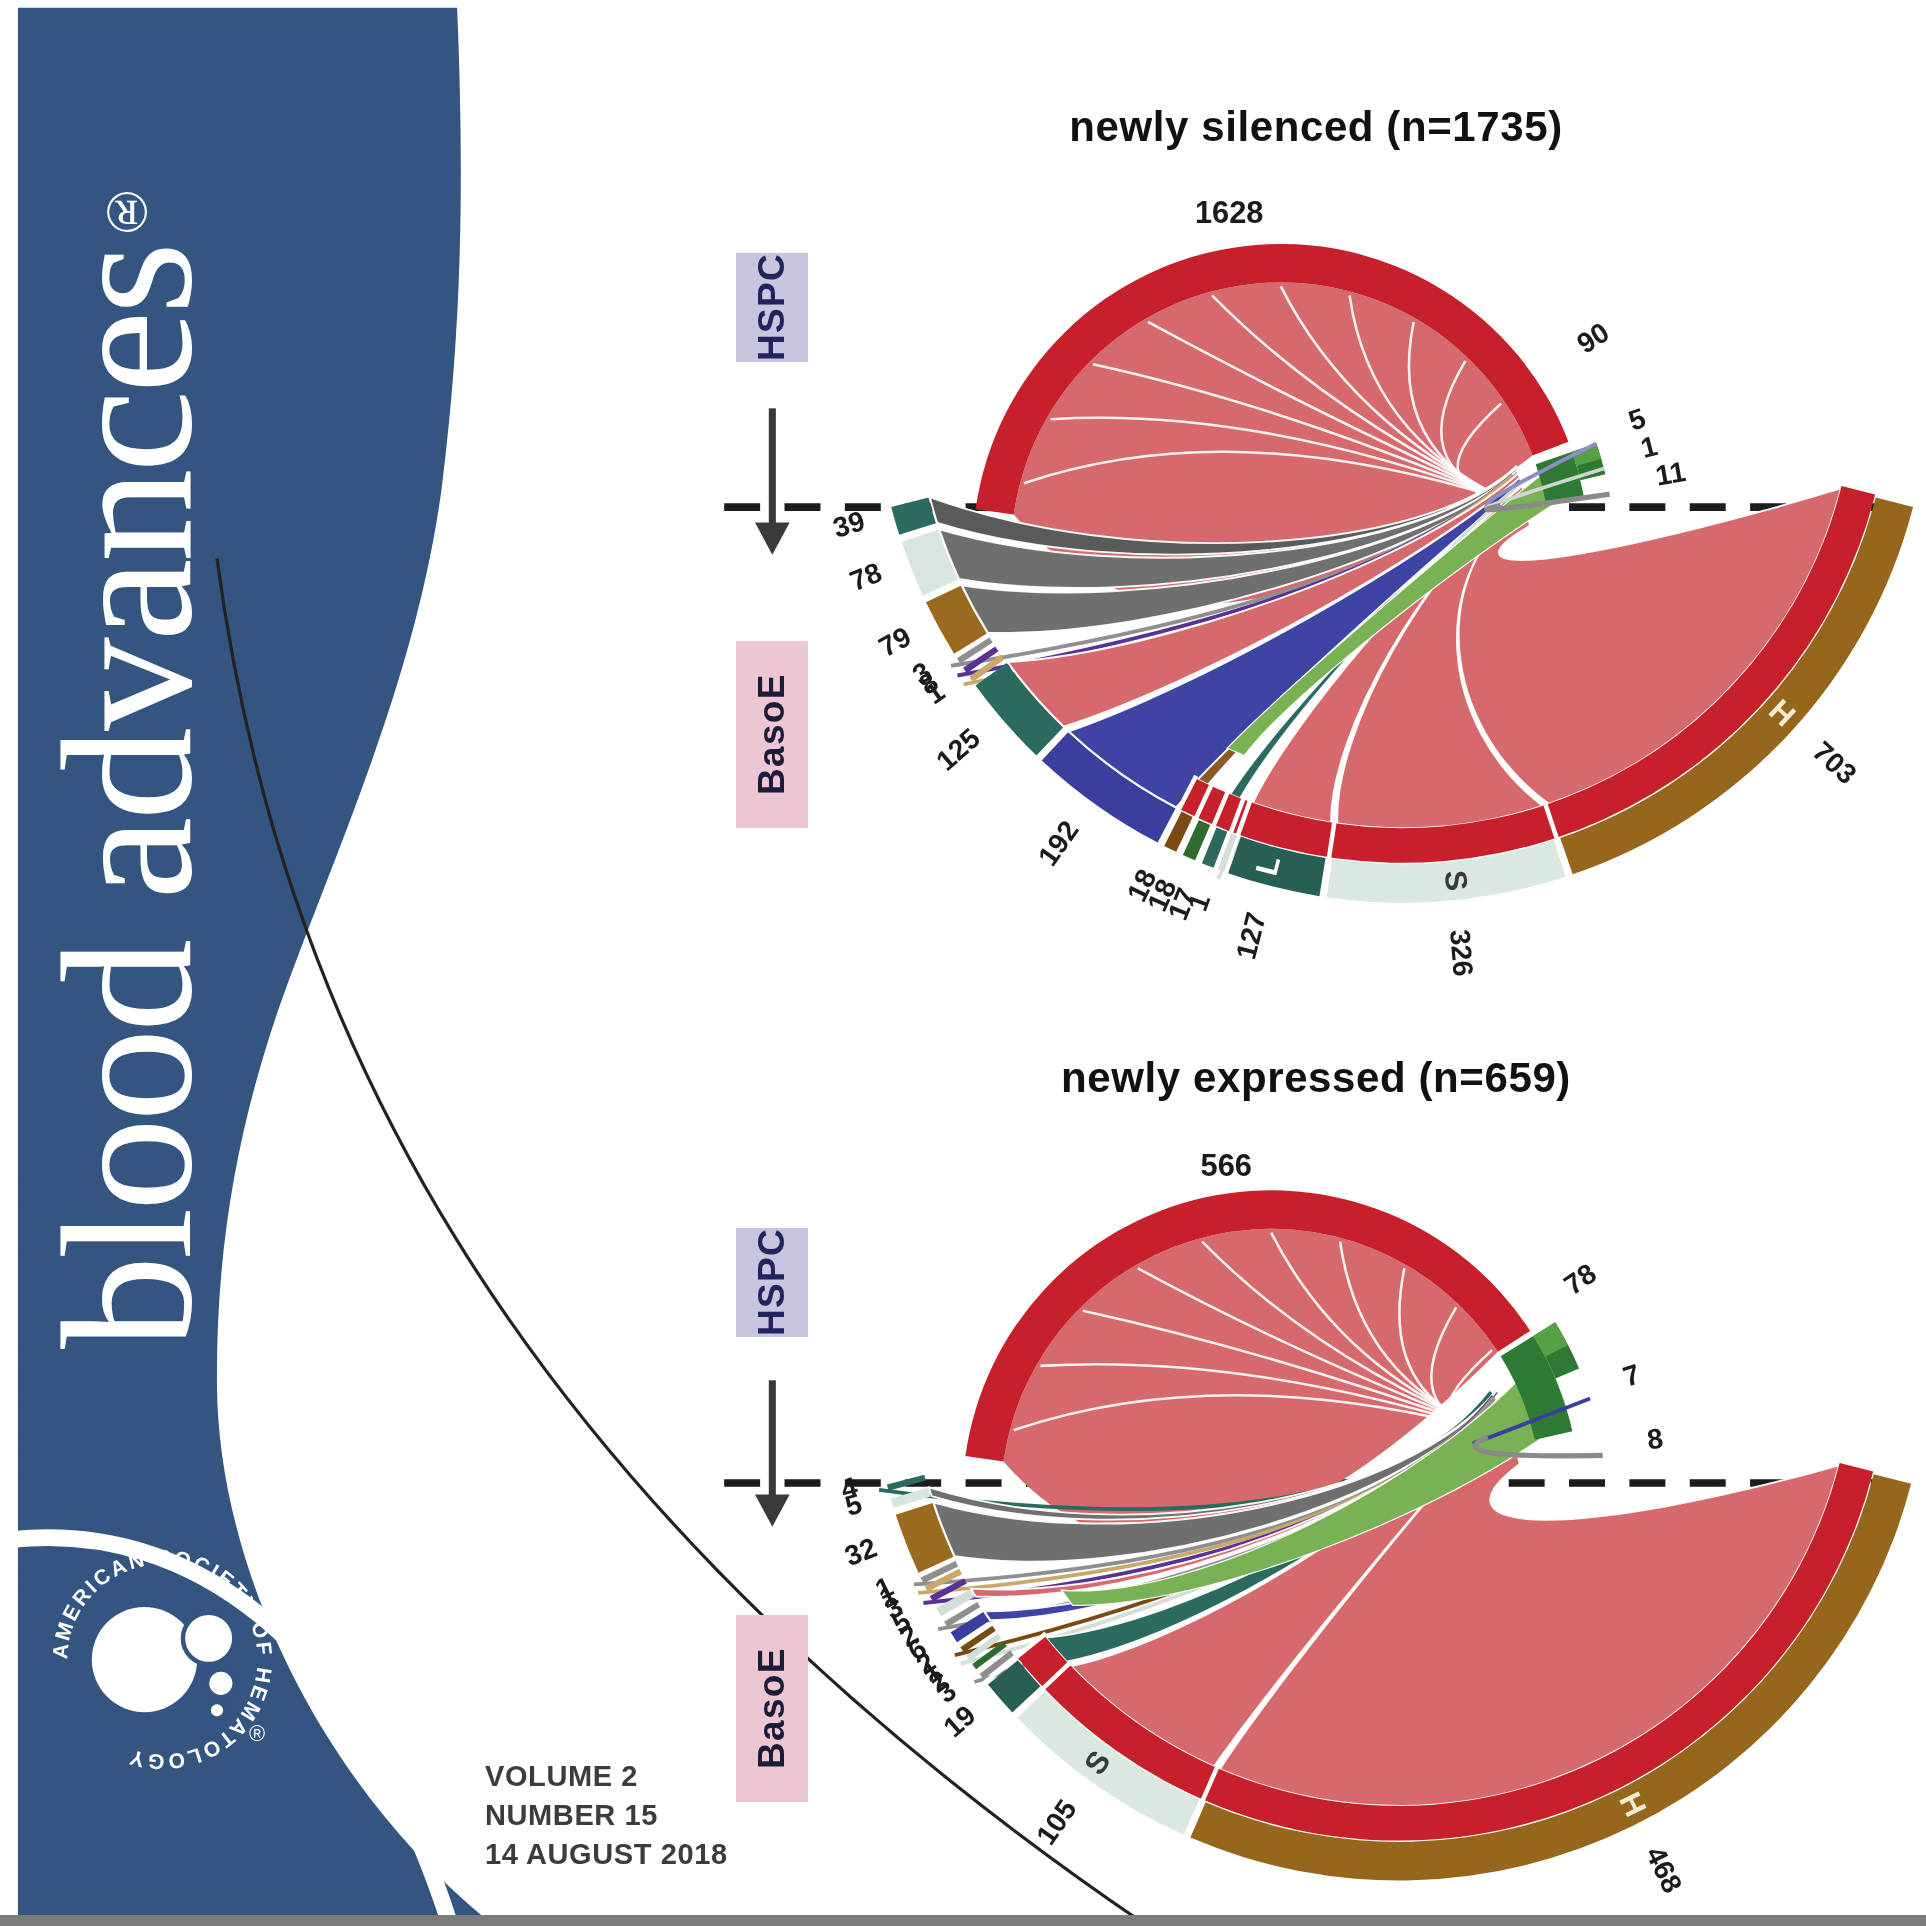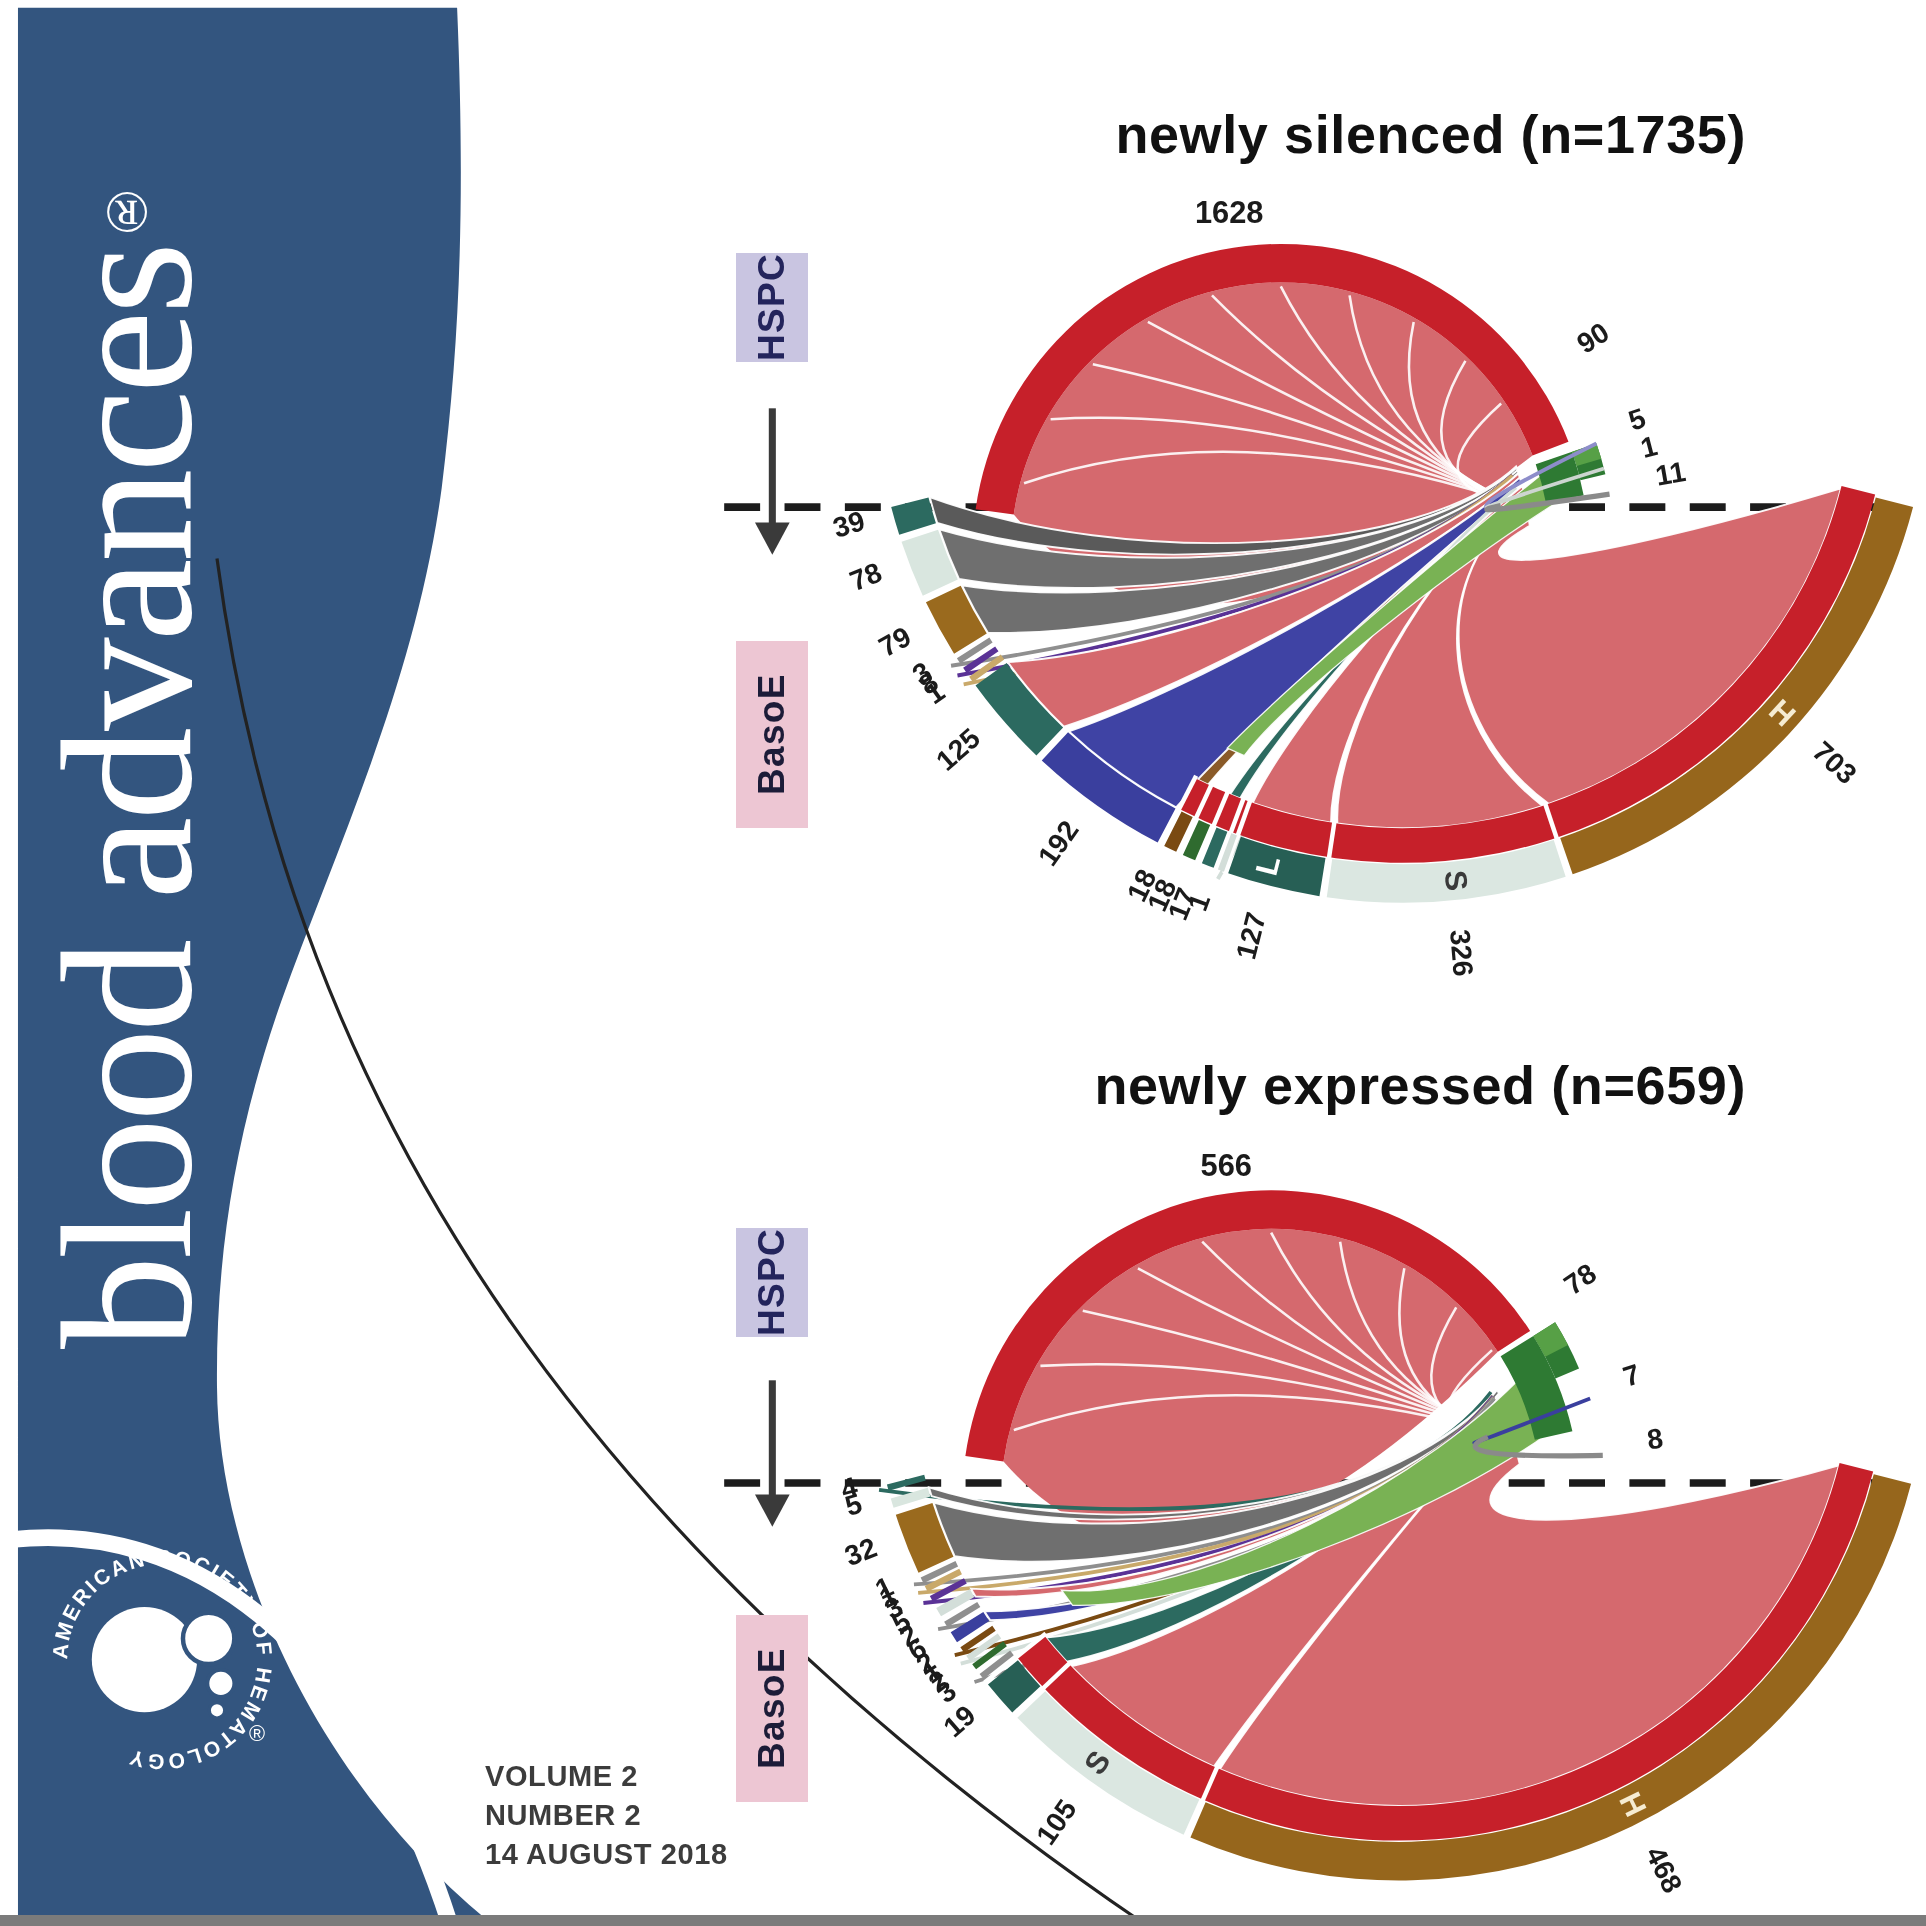--- a/index.html
+++ b/index.html
@@ -11,22 +11,22 @@
            font-family:"Liberation Serif",serif;color:#ffffff;font-size:187px;
            letter-spacing:-3.9px;line-height:218px;white-space:nowrap;}
   .v-title .reg{font-size:59px;letter-spacing:0;}
   .side-box{position:absolute;width:72px;display:flex;align-items:center;justify-content:center;
             writing-mode:vertical-rl;transform:rotate(180deg);
             font-size:37px;font-weight:700;letter-spacing:1.3px;}
   .box-hspc1{left:736px;top:253px;height:109px;color:#23245c;}
   .box-basoe1{left:736px;top:641px;height:187px;color:#1c1c38;}
   .box-hspc2{left:736px;top:1228px;height:109px;color:#23245c;}
   .box-basoe2{left:736px;top:1615px;height:187px;color:#1c1c38;}
-  .chart-title{position:absolute;left:886px;width:860px;text-align:right;
-               font-size:54px;font-weight:600;color:#111111;letter-spacing:0.6px;}
+  .chart-title{position:absolute;left:886px;width:860px;text-align:center;
+               font-size:42px;font-weight:600;color:#111111;letter-spacing:0.6px;}
   .title-1{top:103px;}
   .title-2{top:1054px;}
   .issue{position:absolute;left:485px;top:1757px;font-size:29px;font-weight:700;
          color:#3c3c3c;line-height:1.35;letter-spacing:0.6px;}
   .footer-bar{position:absolute;left:0;top:1915px;width:1926px;height:11.6px;}
 </style>
 </head>
 <body>
 
 <div class="page">
@@ -231,19 +231,19 @@
   <div class="chart-title title-1">newly silenced (n=1735)</div>
   <div class="chart-title title-2">newly expressed (n=659)</div>
 
   <div class="side-box box-hspc1" style="background: rgb(201, 197, 225);">HSPC</div>
   <div class="side-box box-basoe1" style="background: rgb(237, 198, 211);">BasoE</div>
   <div class="side-box box-hspc2" style="background: rgb(201, 197, 225);">HSPC</div>
   <div class="side-box box-basoe2" style="background: rgb(237, 198, 211);">BasoE</div>
 
   <div class="issue">
     <div>VOLUME 2</div>
-    <div>NUMBER 2</div>
+    <div>NUMBER 15</div>
     <div>14 AUGUST 2018</div>
   </div>
 
   <div class="footer-bar" style="background: rgb(123, 123, 123);"></div>
 </div>
 
 
 </body></html>

